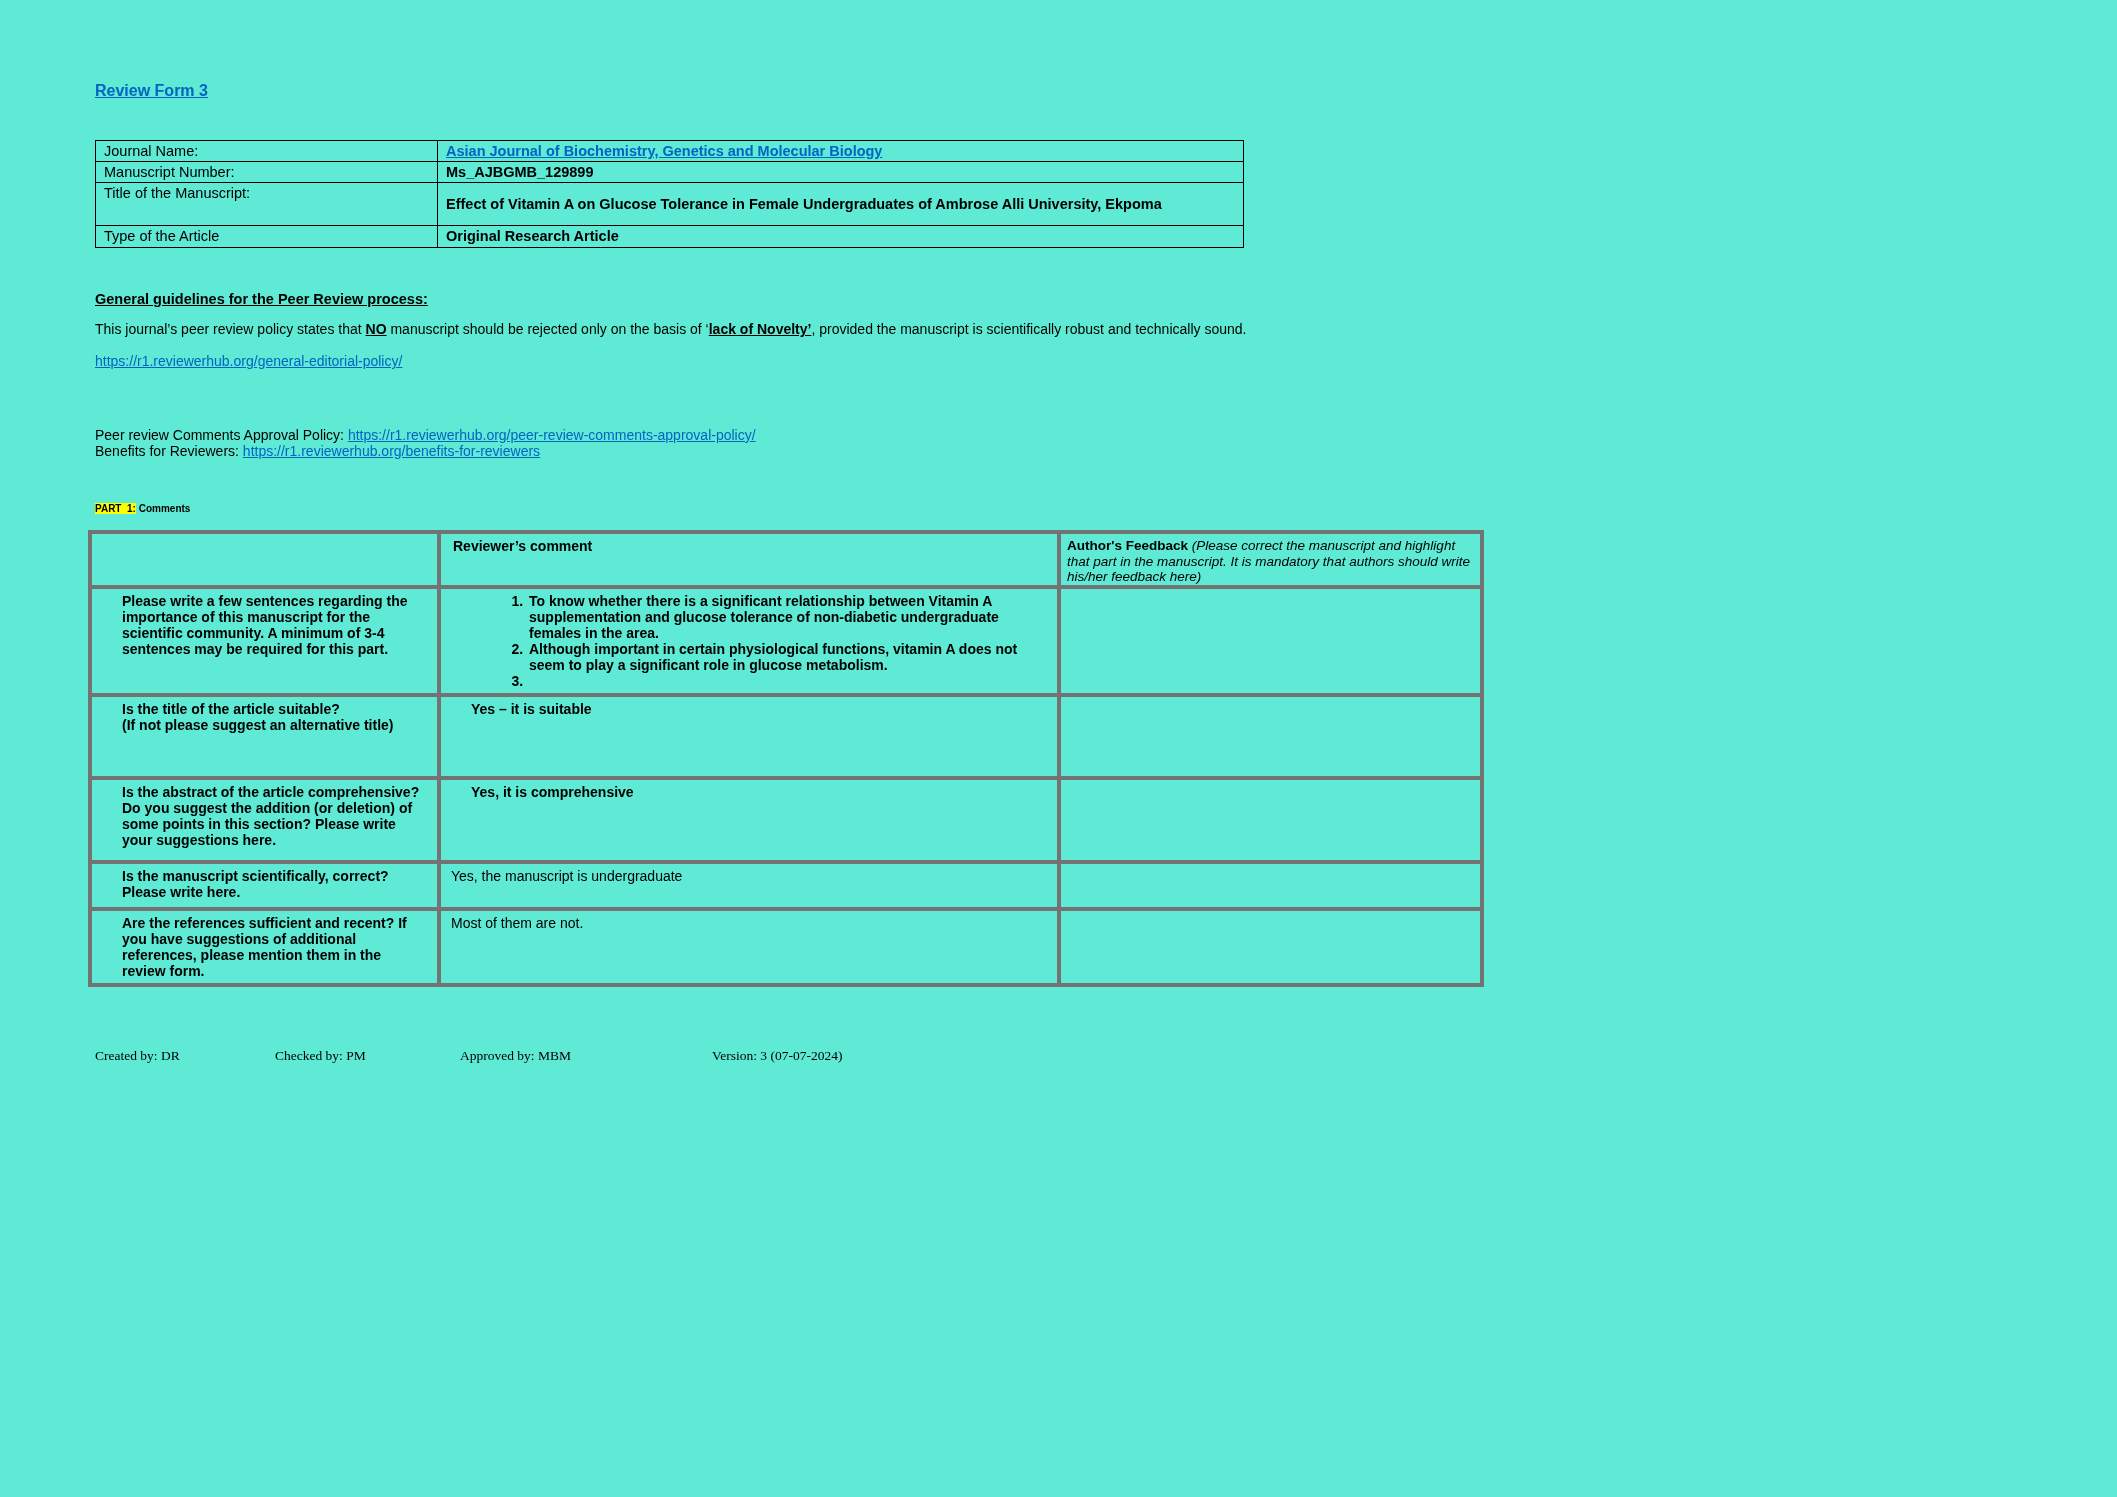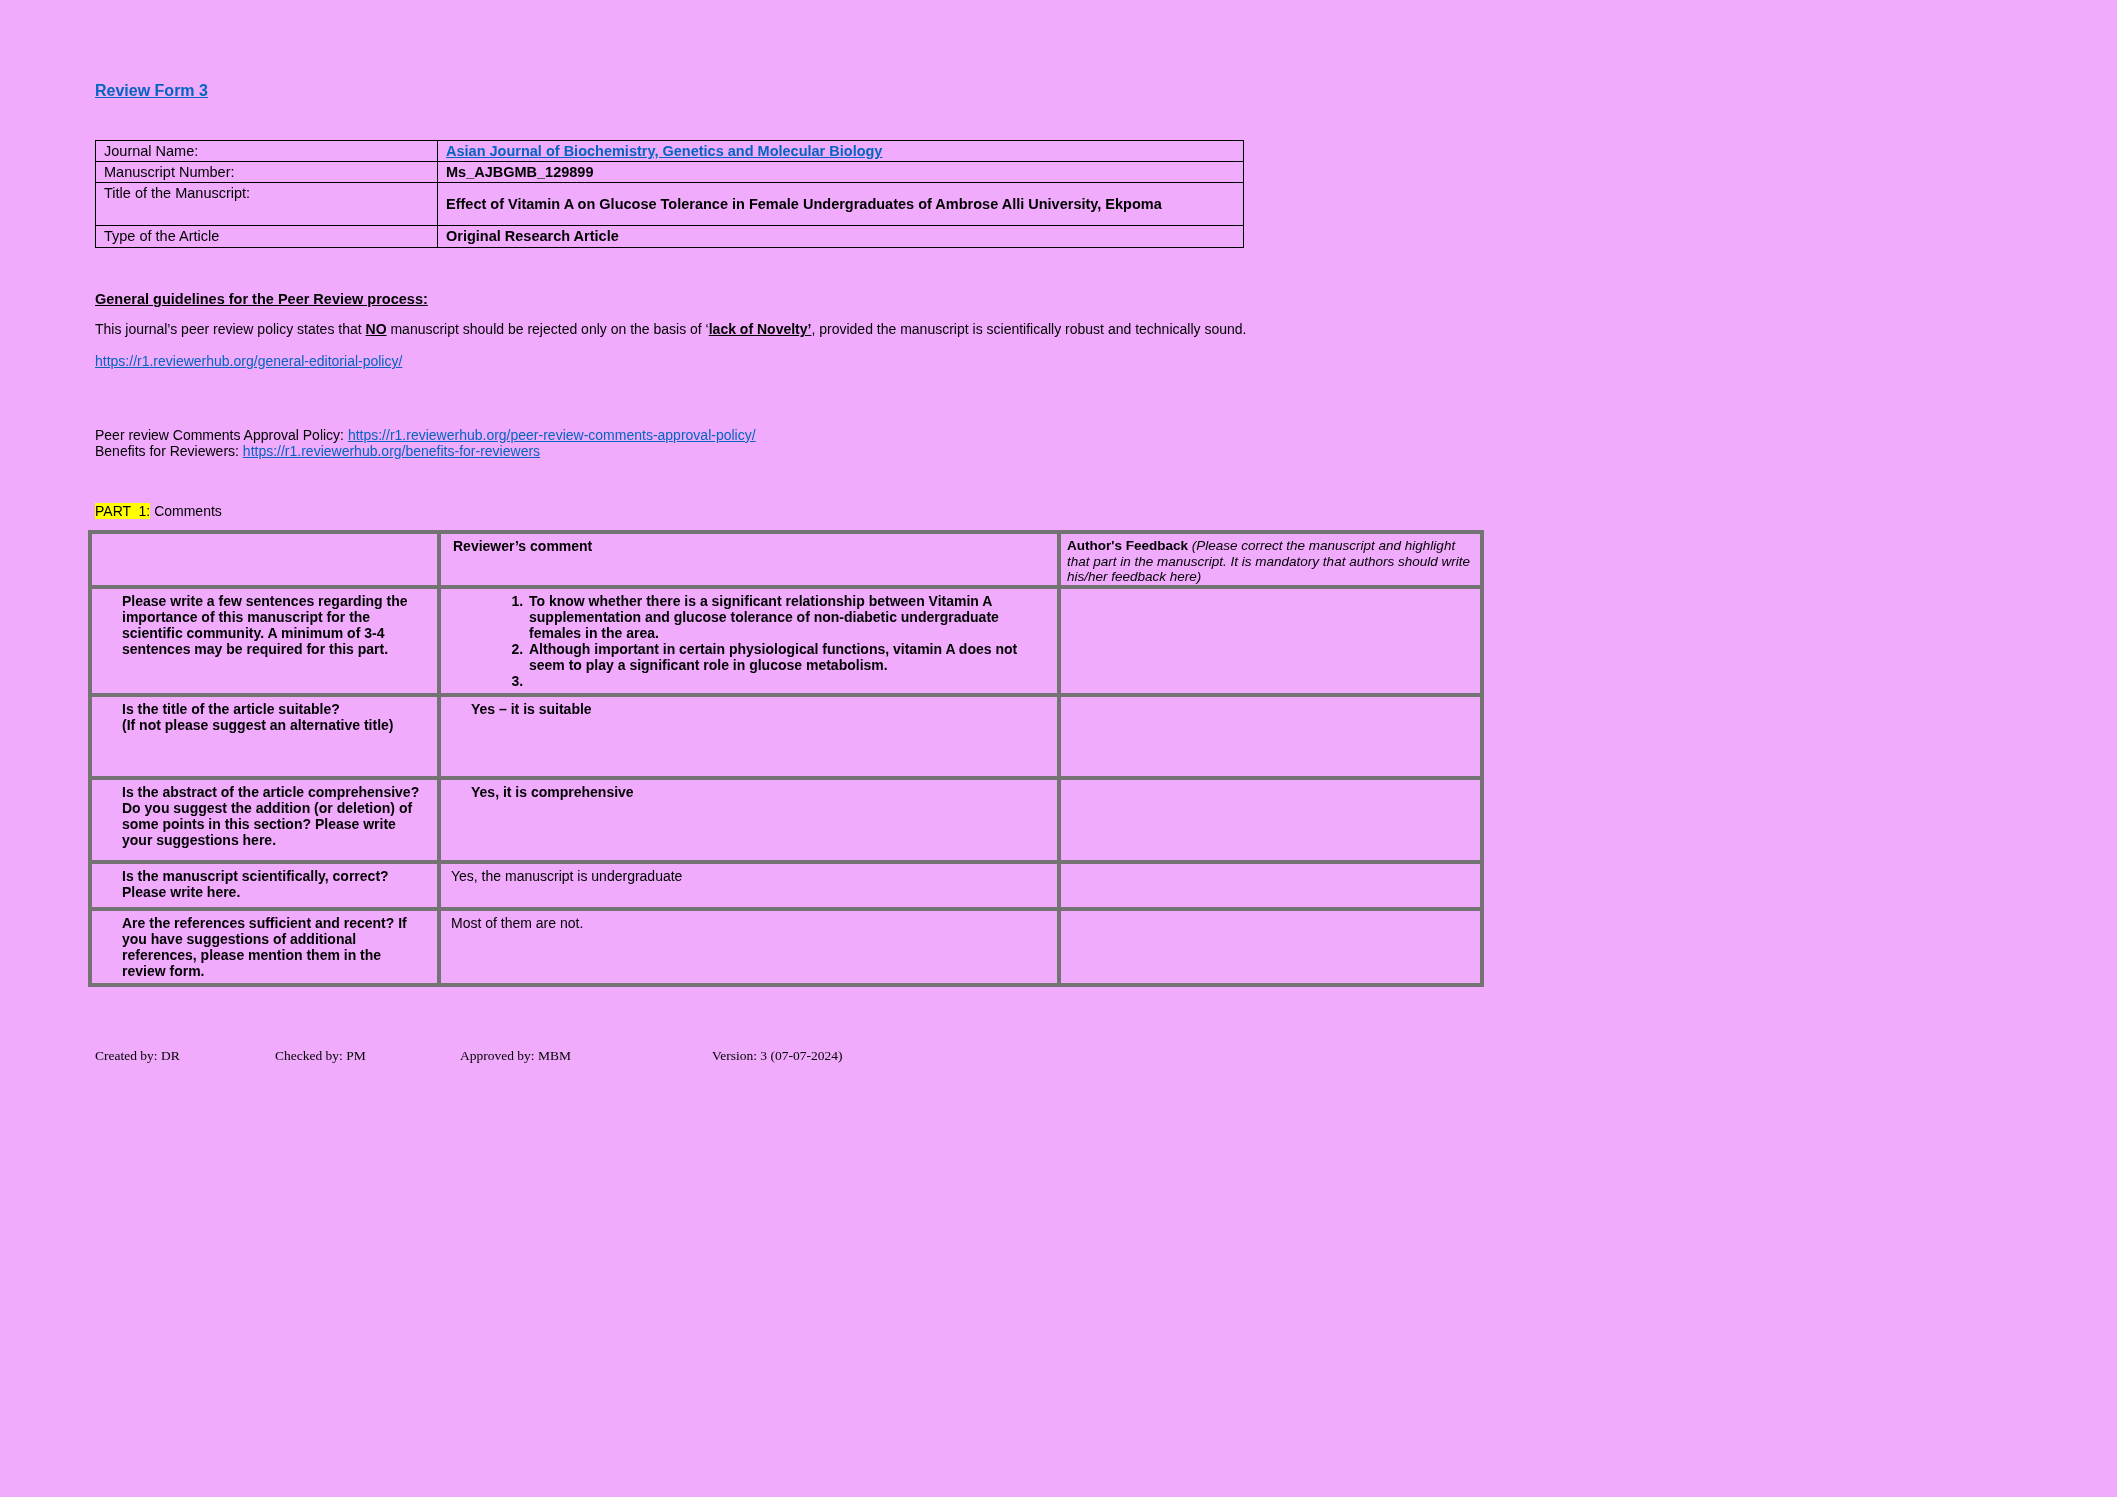--- a/index.html
+++ b/index.html
@@ -4,21 +4,21 @@
 <style>
   * { margin:0; padding:0; box-sizing:border-box; }
   html,body { background:#ffffff; }
   body {
     width:2117px; height:1497px;
     font-family:"Liberation Sans", sans-serif;
     color:#000;
     position:relative;
     overflow:hidden;
   }
-  .page { position:relative; width:2117px; height:1497px; background:#f0abfc; }
+  .page { position:relative; width:2117px; height:1497px; background:#5eead4; }
 
   .bold { font-weight:bold;margin-top:30px; }
   .underline { text-decoration:underline; }
   .italic { font-style:italic; }
   .link {
     color:var(--link-color,#0563C1);
     text-decoration:underline;
     font-size:inherit;
     cursor:pointer;
   }
@@ -55,21 +55,21 @@
   .section-heading { font-size:14.5px; font-weight:bold; text-decoration:underline; }
   .guidelines .para { margin-top:14px; line-height:16px; }
   .guidelines .visit-line { line-height:16px; }
   .guidelines .link-line { margin-top:16px; line-height:16px; }
 
   .policies { position:absolute; left:95px; top:412px; width:1430px; font-size:14px; }
   .policies .pol-line { line-height:16px; }
   .policies .pol-lines { margin-top:15px; }
   .policies .section-heading { display:inline-block; }
 
-  .part1 { position:absolute; left:95px; top:503px; font-size:14px; font-weight:normal; }
+  .part1 { position:absolute; left:95px; top:503px; font-size:10px; font-weight:bold; }
   .part1 .badge { white-space:pre-wrap; }
 
   
   .comments-table {
     position:absolute; left:88px; top:530px; width:1392px;
     border-collapse:collapse; table-layout:fixed;
   }
   .comments-table td {
     border:4px solid #737373;
     vertical-align:top;

